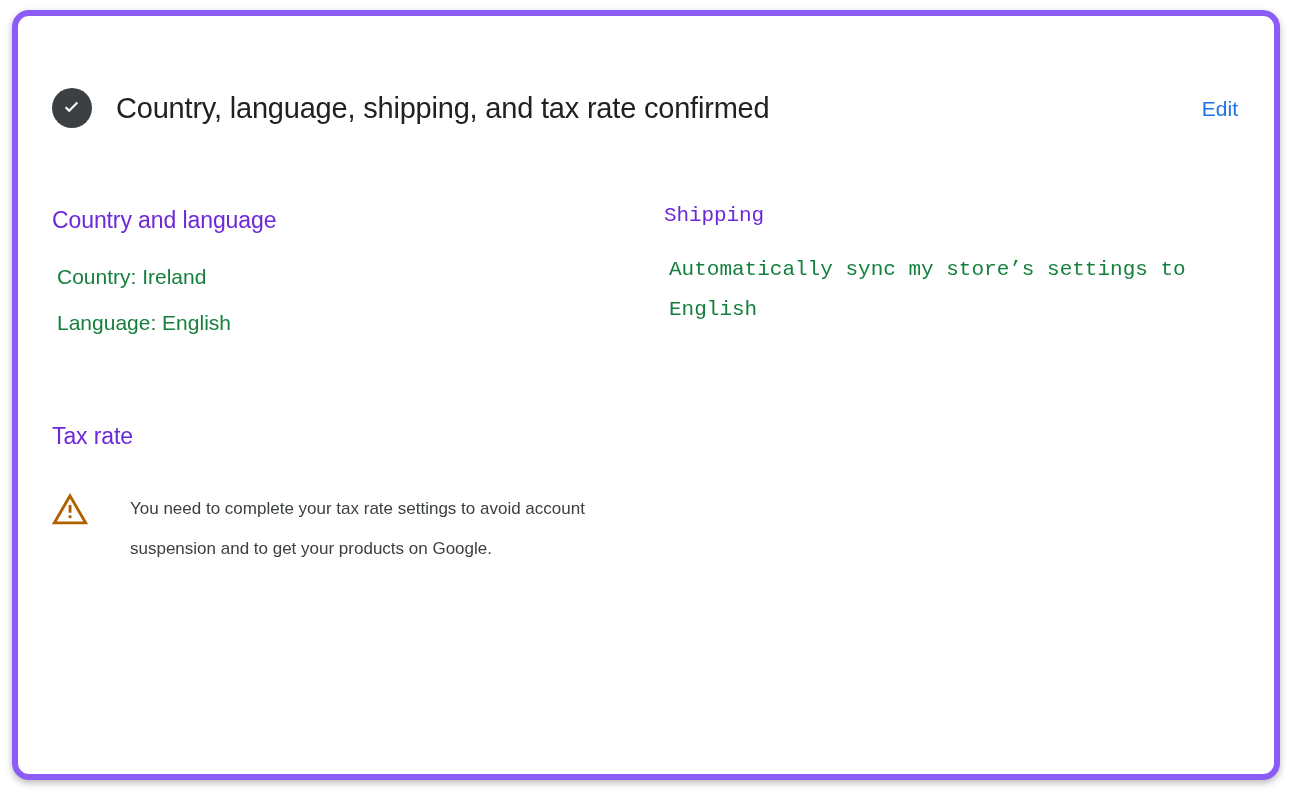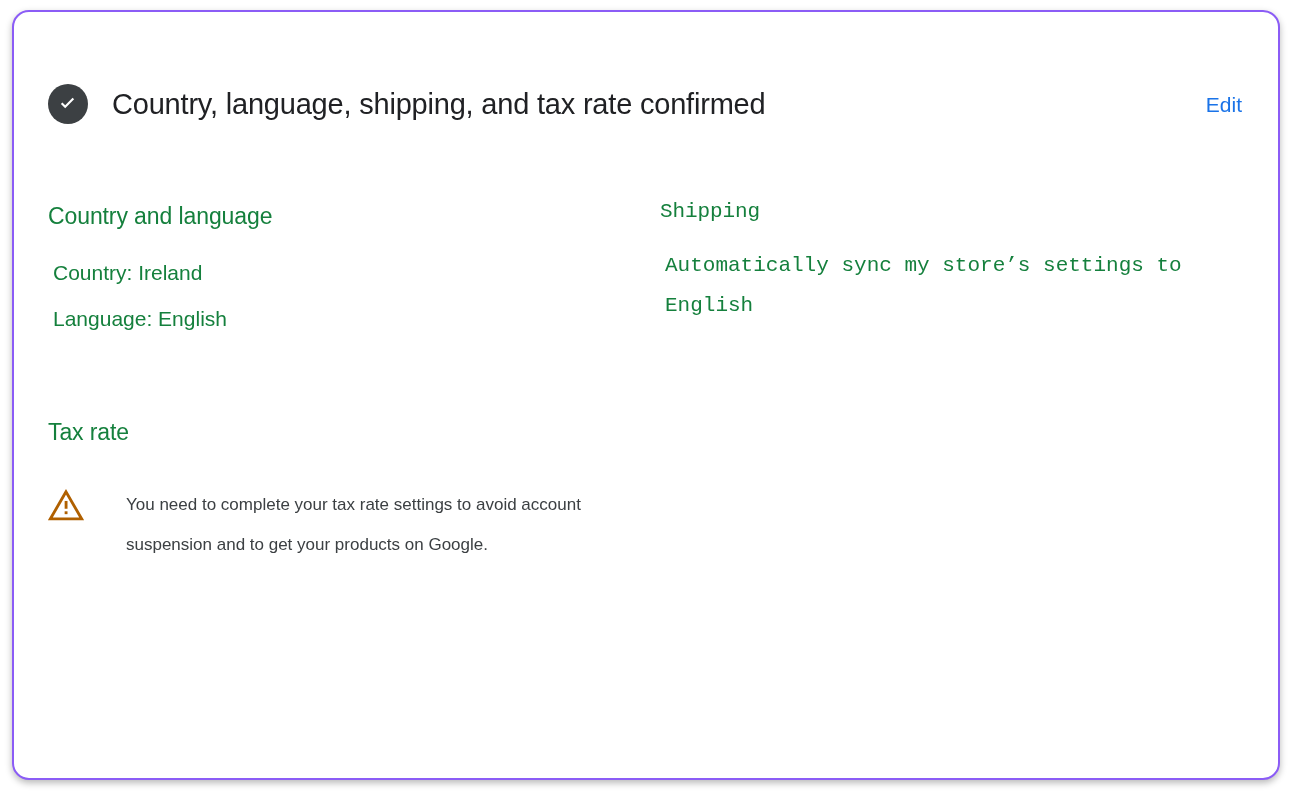--- a/index.html
+++ b/index.html
@@ -24,21 +24,21 @@
 
   
   .card {
     position: absolute;
     left: 12px;
     top: 10px;
     width: 1268px;
     height: 770px;
     box-sizing: border-box;
     background: #ffffff;
-    border: 2px solid #8b5cf6;
+    border: 6px solid #8b5cf6;
     border-radius: 17px;
     box-shadow: 0 3px 7px rgba(0, 0, 0, 0.28);
   }
 
   
   .card-header {
     position: absolute;
     left: 0;
     top: 0;
     right: 0;
@@ -118,21 +118,21 @@
     padding-right: 40px;
     box-sizing: border-box;
     font-family: Liberation Mono, monospace;
   }
 
   .section { margin: 0; }
 
   .section-heading {
     font-size: 23px;
     font-weight: 500;
-    color: #15803d;
+    color: #6d28d9;
     line-height: 30px;
     margin: 0;
     letter-spacing: -0.1px;
   }
   .section-heading.small { font-size: 21px; line-height: 28px; }
 
   .section-text {
     font-size: 21px;
     font-weight: 400;
     color: #15803d;

